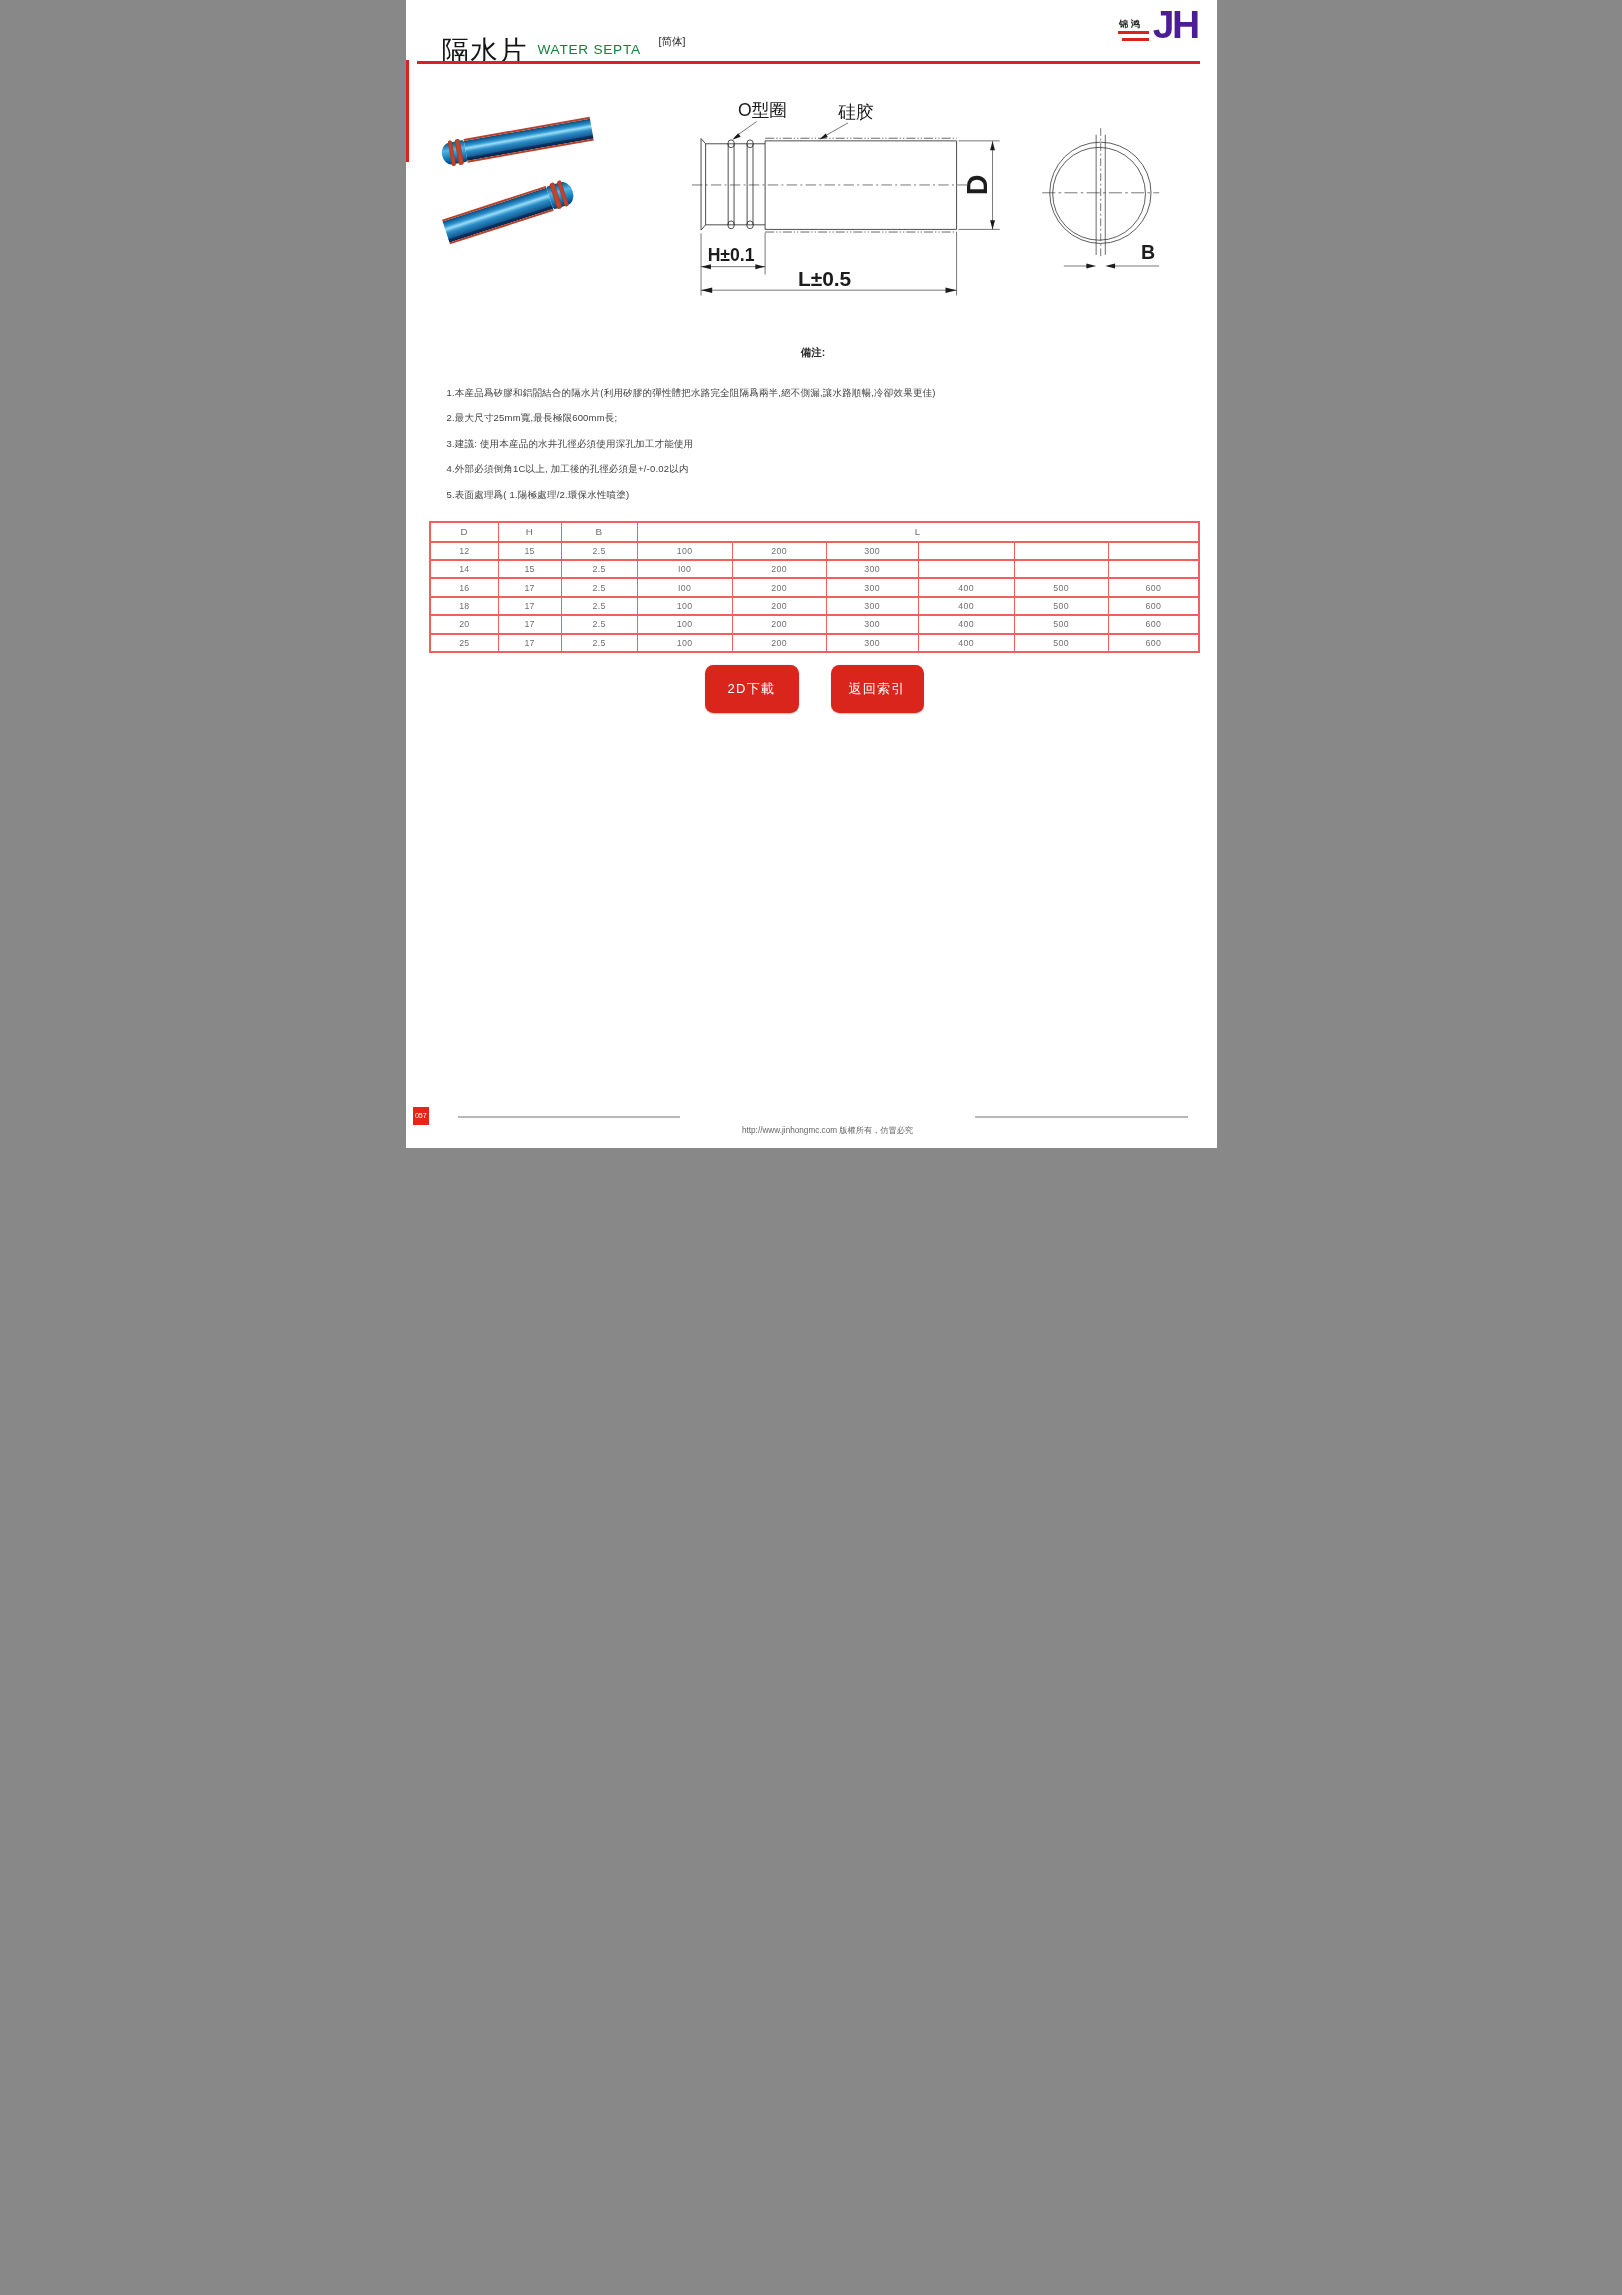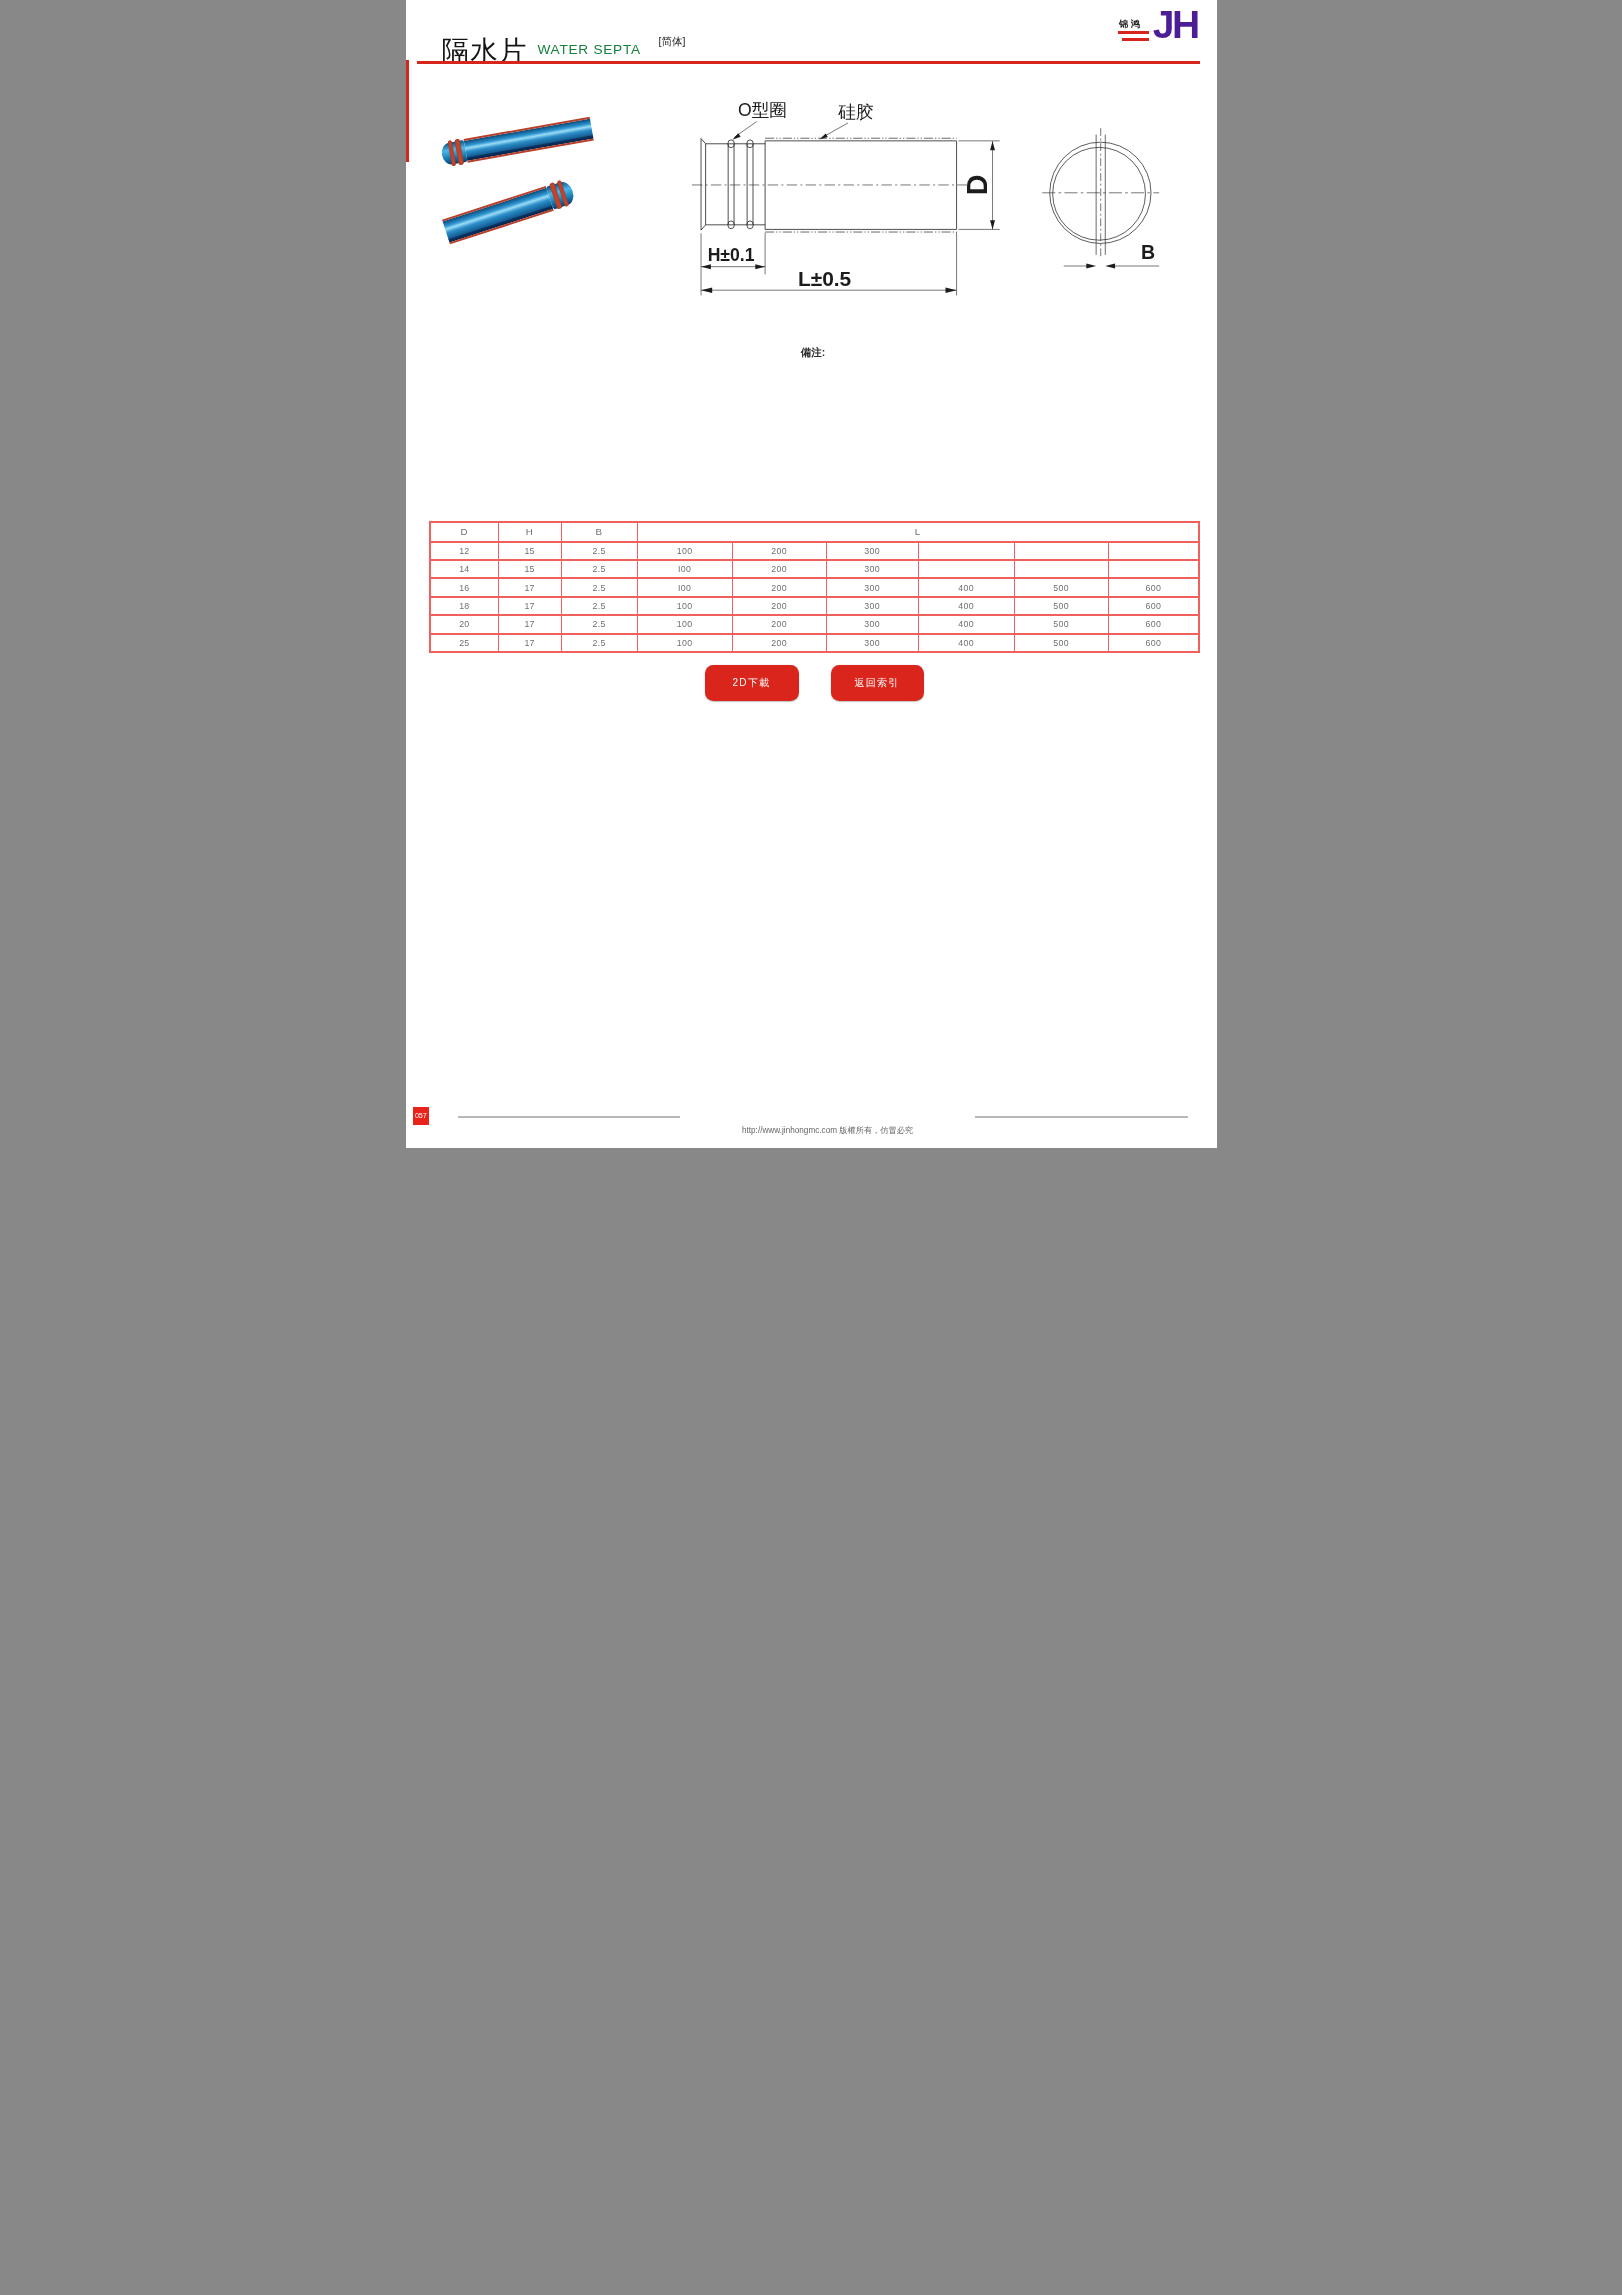--- a/index.html
+++ b/index.html
@@ -54,22 +54,22 @@
   table.spec{border-collapse:collapse;width:100%;table-layout:fixed;background:#fff;}
   table.spec th,table.spec td{
       border-left:1.3px solid #f0605c;border-right:1.3px solid #f0605c;
       border-top:2px solid #f0605c;border-bottom:2px solid #f0605c;
       text-align:center;color:#6f6f6f;font-weight:300;}
   table.spec{border:2px solid #f0605c;}
   table.spec th{height:15.7px;font-size:9.8px;letter-spacing:0.7px;}
   table.spec td{height:14.4px;font-size:8.8px;letter-spacing:0.3px;}
 
   
-  .btn{position:absolute;height:36px;border:none;border-radius:8.5px;background:#d9251c;
-       color:#fff;font-size:10px;letter-spacing:1.3px;font-family:"Liberation Sans",sans-serif;
+  .btn{position:absolute;height:48px;border:none;border-radius:8.5px;background:#d9251c;
+       color:#fff;font-size:13px;letter-spacing:1.3px;font-family:"Liberation Sans",sans-serif;
        cursor:pointer;box-shadow:0 0.7px 1.3px rgba(0,0,0,.25);}
   .btn-download{left:299px;top:665px;width:94px;}
   .btn-back{left:425px;top:665px;width:93px;}
 
   
   .footer-line{position:absolute;top:1116px;height:2px;background:#b8b8b8;}
   .footer-line.left{left:52px;width:222px;}
   .footer-line.right{left:569px;width:213px;}
   .footer-text{position:absolute;left:275px;top:1110px;width:294px;text-align:center;
                font-size:8.2px;color:#666;margin-top:15px;}
@@ -178,20 +178,27 @@
 
     <text class="cad-dim" x="1135" y="396" font-size="30" text-anchor="middle" stroke="none">B</text>
     <line x1="1006" y1="407" x2="1041.5" y2="407" stroke-width="1"></line>
     <line x1="1084" y1="407" x2="1152" y2="407" stroke-width="1"></line>
     <polygon points="1055.5,407 1040.5,403.2 1040.5,410.8" fill="#1c1c1c" stroke="none"></polygon>
     <polygon points="1069.5,407 1084.5,403.2 1084.5,410.8" fill="#1c1c1c" stroke="none"></polygon>
   </svg>
 
   <div class="notes">
     <div class="notes-heading">備注:</div>
+    <div>
+        <div class="note">1.本産品爲矽膠和鋁閤結合的隔水片(利用矽膠的彈性體把水路完全阻隔爲兩半,絕不側漏,讓水路順暢,冷卻效果更佳)</div>
+        <div class="note">2.最大尺寸25mm寬,最長極限600mm長;</div>
+        <div class="note">3.建議: 使用本産品的水井孔徑必須使用深孔加工才能使用</div>
+        <div class="note">4.外部必須倒角1C以上, 加工後的孔徑必須是+/-0.02以内</div>
+        <div class="note">5.表面處理爲( 1.陽極處理/2.環保水性噴塗)</div>
+      </div>
   </div>
 
   <div class="spec-table-wrap">
     <table class="spec">
       <colgroup>
         <col style="width:68px">
           <col style="width:63px">
           <col style="width:76px">
         <col style="width:95px">
           <col style="width:94px">

